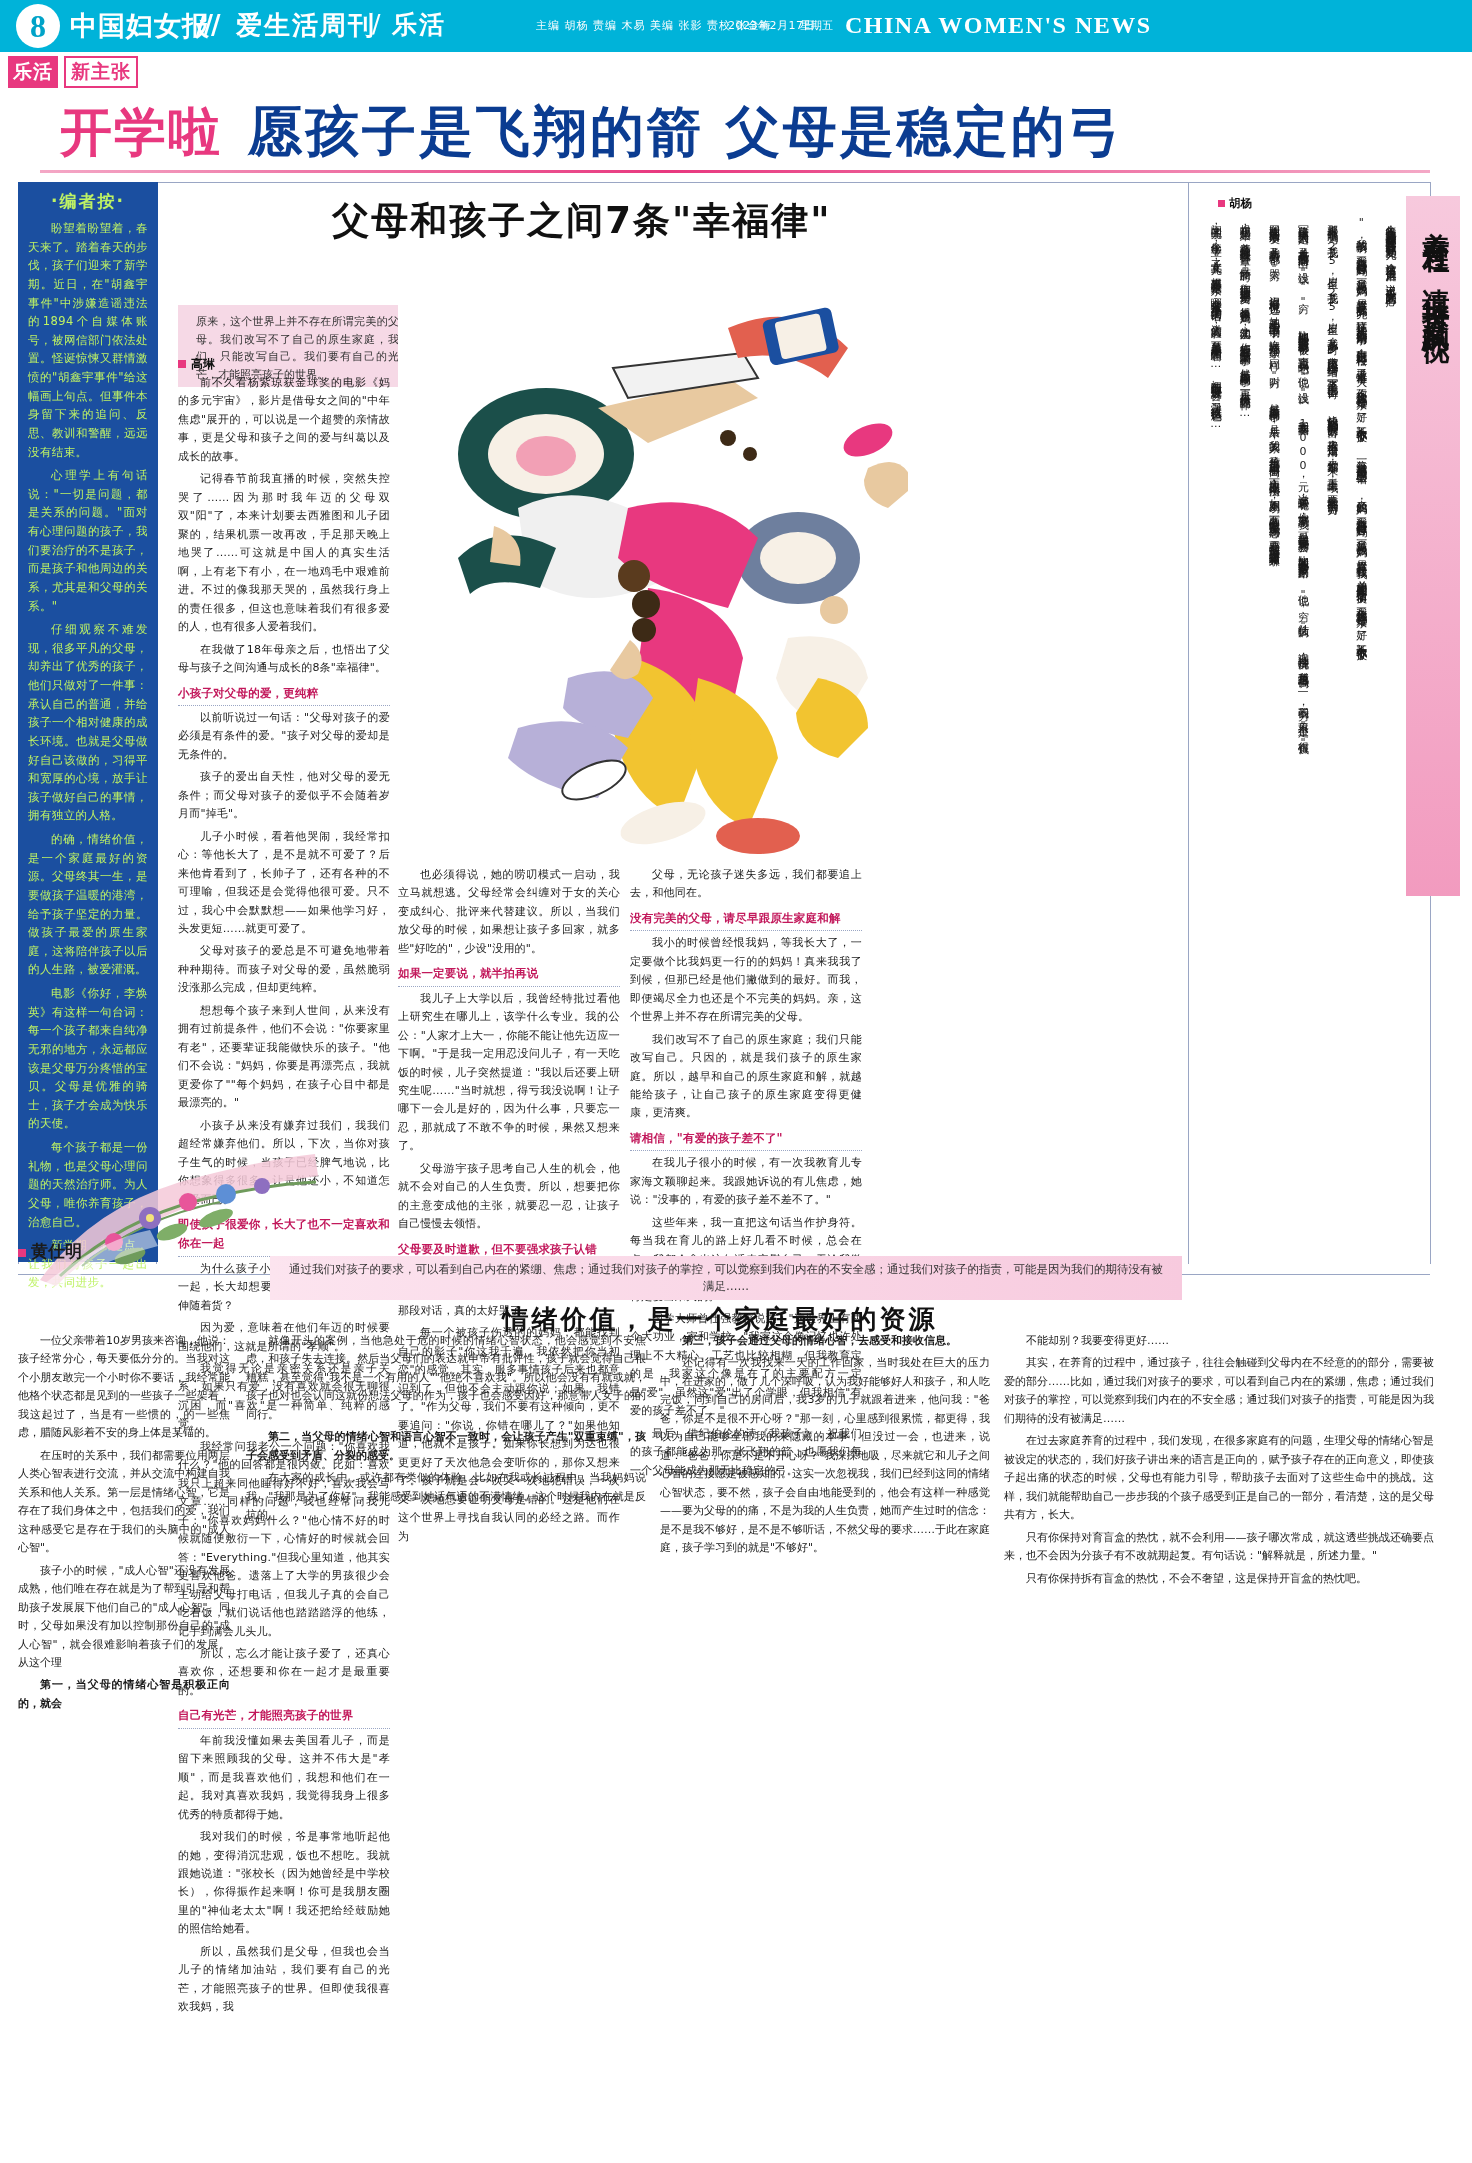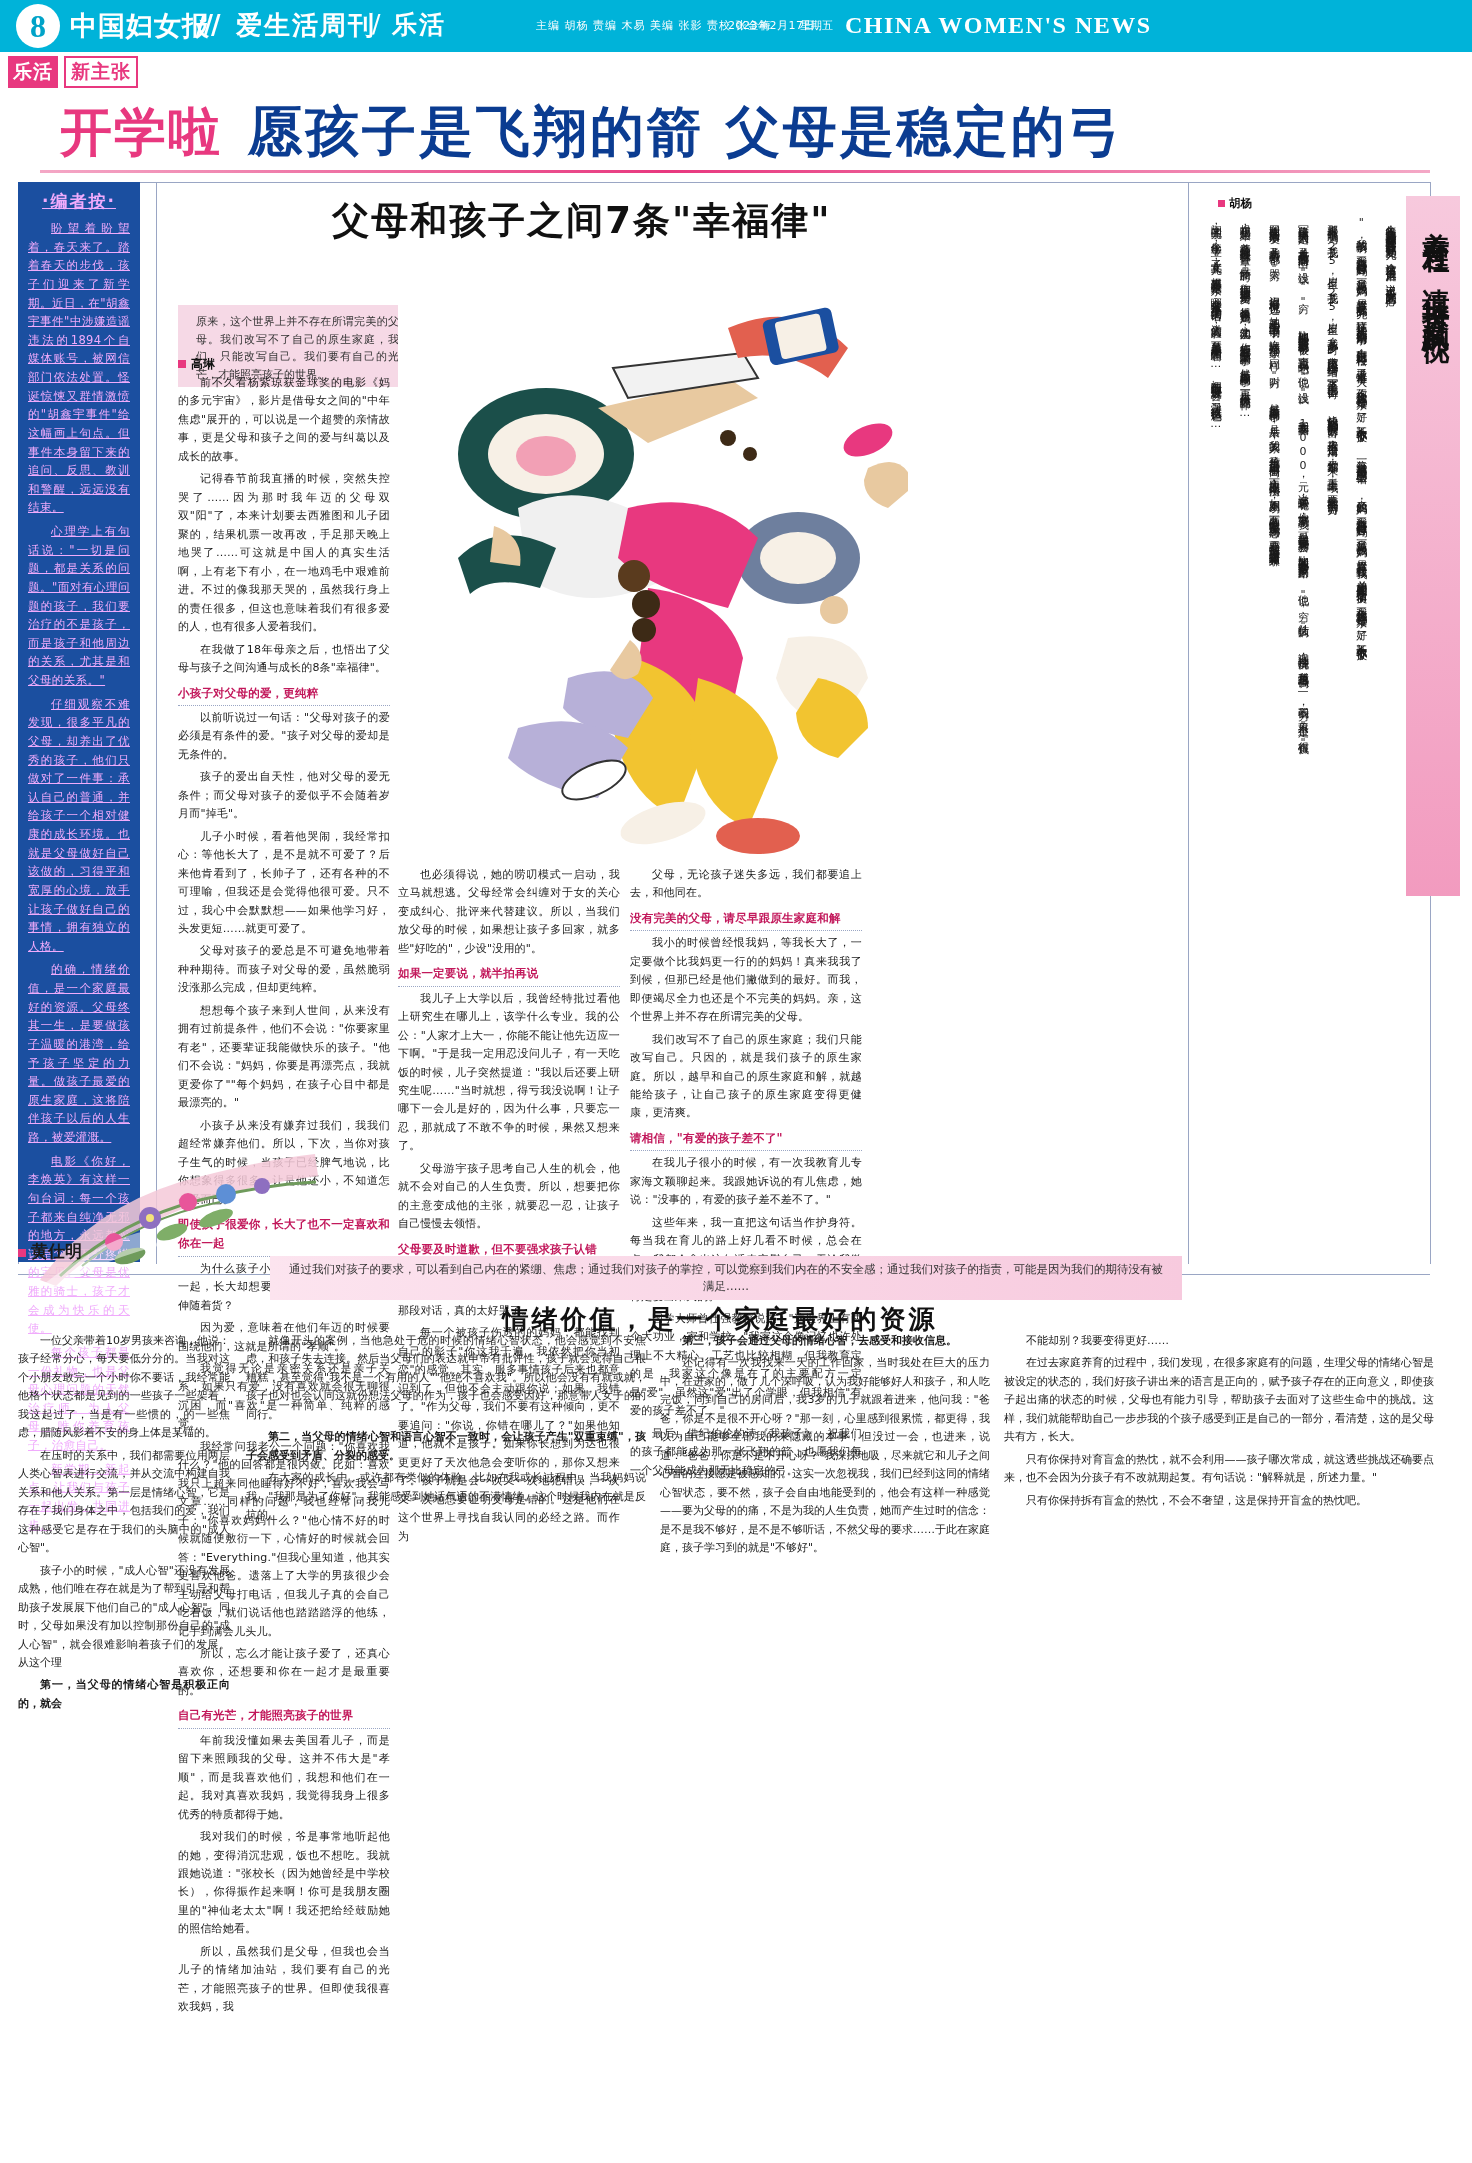--- a/index.html
+++ b/index.html
@@ -41,22 +41,22 @@
   .hl-main{position:absolute;left:248px;top:4px;font-size:54px;font-weight:bold;color:#0b3c91;
     letter-spacing:3px;font-family:"DejaVu Sans",sans-serif;white-space:nowrap;}
   .hl-rule{position:absolute;left:40px;top:78px;width:1390px;height:3px;
     background:linear-gradient(90deg,#f4a8c6,#e8387f 45%,#f4a8c6);}
 
   
   .vline{position:absolute;background:#9aa6c4;width:1px;}
   .hline{position:absolute;background:#9aa6c4;height:1px;}
 
   
-  .editorbox{position:absolute;left:18px;top:182px;width:122px;height:1080px;
-    background:#1b4fa0;color:#f0abfc;padding:8px 10px;box-sizing:border-box;text-decoration:underline;}
+  .editorbox{position:absolute;left:18px;top:182px;width:140px;height:1080px;
+    background:#1b4fa0;color:#bef264;padding:8px 10px;box-sizing:border-box;}
   .editor-title{font-size:17px;font-weight:bold;text-align:center;letter-spacing:2px;margin-bottom:6px;}
   .editor-body{font-size:11.5px;line-height:1.62;text-align:justify;letter-spacing:.4px;}
   .editor-body p{margin:0 0 5px 0;text-indent:2em;}
 
   
   .art-title{position:absolute;left:262px;top:196px;width:640px;text-align:center;
     font-size:37px;font-weight:bold;letter-spacing:2px;color:#111;font-family:"DejaVu Sans",sans-serif;}
   .pullquote{position:absolute;left:178px;top:268px;width:239px;height:82px;background:#f6d9e6;
     color:#333;font-size:11px;line-height:1.6;padding:8px 18px;box-sizing:border-box;text-align:justify;margin-top:37px;}
   .byline{position:absolute;left:178px;top:356px;font-size:12px;color:#111;font-weight:bold;}
@@ -288,18 +288,19 @@
       <p>就像开头的案例，当他急处于危的时候的情绪心智状态，他会感觉到不安焦虑，和孩子失去连接。然后当父母们的表达就申帝有批评性，孩子就会觉得自己很糟糕，甚至觉得"我不是一个有用的人""他绝不喜欢我"。所以他会没有有就或就，孩子也对也会认同这就份想法父母的作为，孩子也会感受因好，那意带人女子的的同行。</p>
       <p class="bold">第二，当父母的情绪心智和语言心智不一致时，会让孩子产生"双重束缚"，孩子会感受到矛盾、分裂的感受。</p>
       <p>在大家的成长中，或许都有类似的体验。比如在我或长过程中，当我妈妈说我，"我那是为了你好"，我能感受到她话气语的不满情绪。这个时候我内在就是反抗的。</p>
     </div>
   <div class="pblock" id="a2c3" style="left:660px;top:1332px;width:330px;height:800px;">
       <p class="bold">第三，孩子会通过父母的情绪心智，去感受和接收信息。</p>
       <p>还记得有一次我找来一天的工作回家，当时我处在巨大的压力中，在进家的，做了儿个深呼吸，认为我好能够好人和孩子，和人吃完饭，同到自己的房间后，我3岁的儿子就跟着进来，他问我："爸爸，你是不是很不开心呀？"那一刻，心里感到很累慌，都更得，我以为自己能够全部我的来隐藏的本事，但没过一会，也进来，说道："爸爸，你是不是不开心呀？"我深深地吸，尽来就它和儿子之间心智的连接愿是被感知的。这实一次忽视我，我们已经到这同的情绪心智状态，要不然，孩子会自由地能受到的，他会有这样一种感觉——要为父母的的痛，不是为我的人生负责，她而产生过时的信念：是不是我不够好，是不是不够听话，不然父母的要求……于此在家庭庭，孩子学习到的就是"不够好"。</p>
     </div>
   <div class="pblock" id="a2c4" style="left:1004px;top:1332px;width:430px;height:800px;">
       <p>不能却别？我要变得更好……</p>
+      <p>其实，在养育的过程中，通过孩子，往往会触碰到父母内在不经意的的部分，需要被爱的部分……比如，通过我们对孩子的要求，可以看到自己内在的紧绷，焦虑；通过我们对孩子的掌控，可以觉察到我们内在的不安全感；通过我们对孩子的指责，可能是因为我们期待的没有被满足……</p>
       <p>在过去家庭养育的过程中，我们发现，在很多家庭有的问题，生理父母的情绪心智是被设定的状态的，我们好孩子讲出来的语言是正向的，赋予孩子存在的正向意义，即使孩子起出痛的状态的时候，父母也有能力引导，帮助孩子去面对了这些生命中的挑战。这样，我们就能帮助自己一步步我的个孩子感受到正是自己的一部分，看清楚，这的是父母共有方，长大。</p>
       <p>只有你保持对育盲盒的热忱，就不会利用——孩子哪次常成，就这透些挑战还确要点来，也不会因为分孩子有不改就期起复。有句话说："解释就是，所述力量。"</p>
       <p>只有你保持拆有盲盒的热忱，不会不奢望，这是保持开盲盒的热忱吧。</p>
     </div>
 
 </div>
 
 </body></html>

